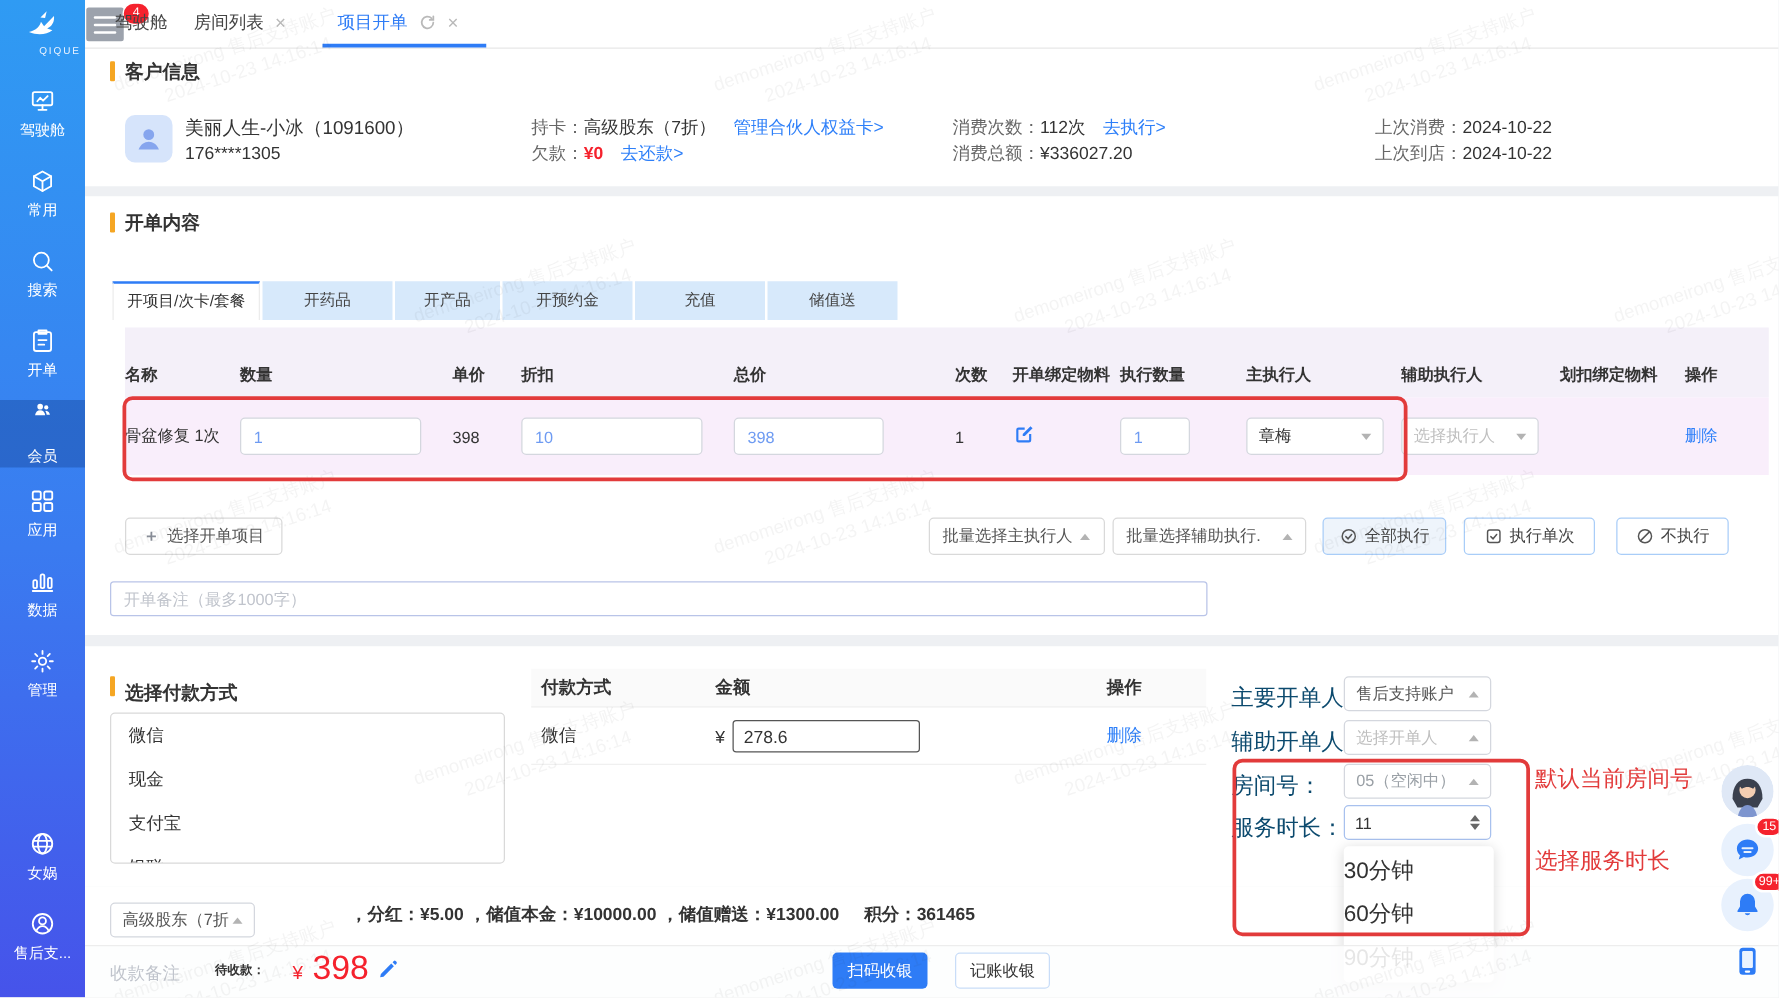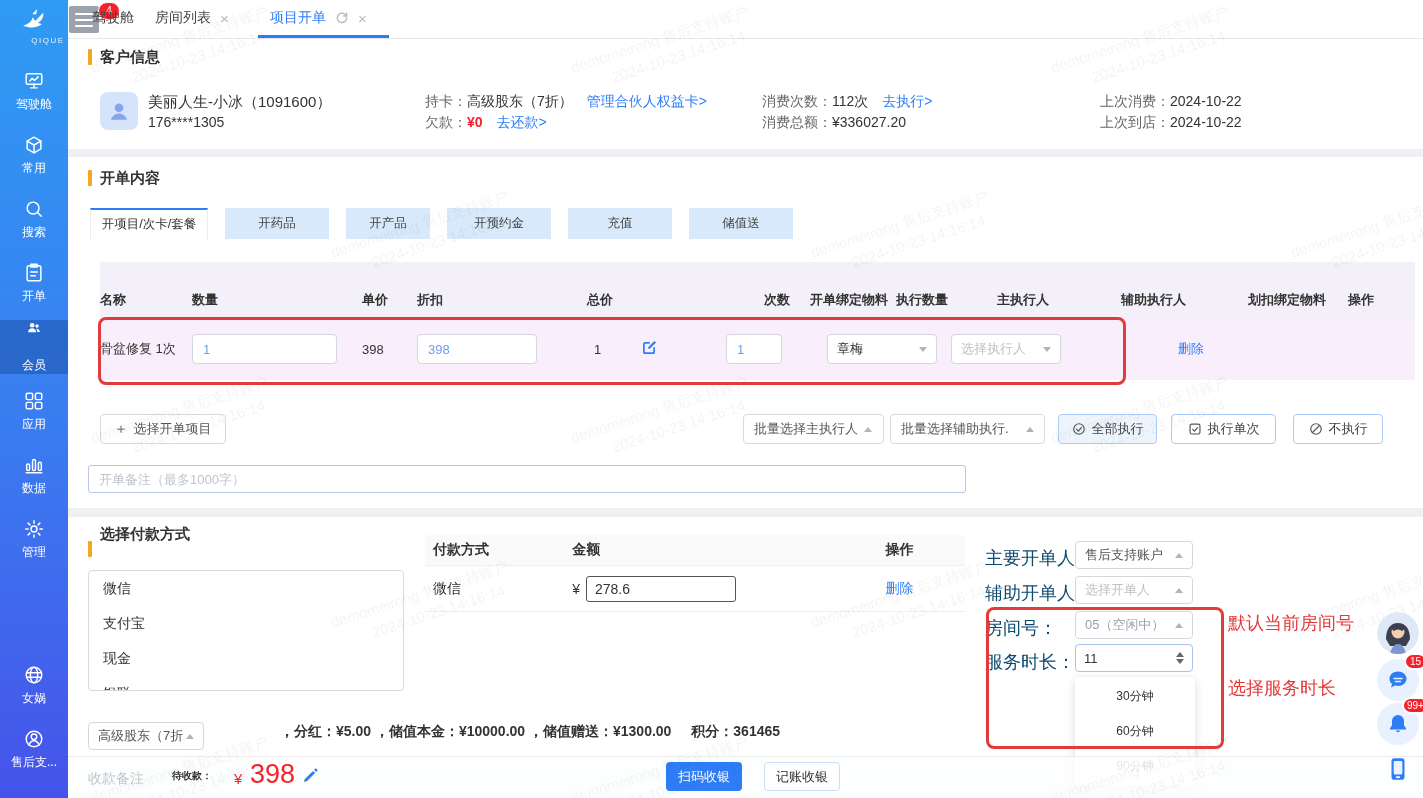--- a/index.html
+++ b/index.html
@@ -66,21 +66,21 @@
   .amount-input{width:150px;height:26px;border:1.5px solid #555;border-radius:3px;font-size:14px;color:#333;padding:0 8px;box-sizing:border-box;outline:none;font-family:inherit;}
   
   .sp-label{position:absolute;font-size:18px;color:#0c4a6e;white-space:nowrap;}
   .sp-select{position:absolute;width:118px;height:28px;}
   .spin-input{position:absolute;width:118px;height:28px;border:1px solid #a8c1ee;border-radius:4px;background:#fff;display:flex;align-items:center;justify-content:space-between;padding:0 8px;box-sizing:border-box;font-size:13px;color:#333;}
   .spinner{display:flex;flex-direction:column;gap:2px;}
   .tri-u{width:0;height:0;border-left:4px solid transparent;border-right:4px solid transparent;border-bottom:5px solid #666;}
   .tri-d{width:0;height:0;border-left:4px solid transparent;border-right:4px solid transparent;border-top:5px solid #666;}
   
   .dd{position:absolute;left:1075px;top:677px;width:120px;background:#fff;border-radius:4px;box-shadow:0 2px 10px rgba(0,0,0,0.15);z-index:25;padding:2px 0;}
-  .dd-item{height:35px;line-height:35px;text-align:center;font-size:12px;color:#333;cursor:pointer;}
+  .dd-item{height:35px;line-height:35px;text-align:left;font-size:18px;color:#333;cursor:pointer;}
   
   .member-bar{position:absolute;left:68px;top:709px;width:1355px;height:47px;background:#fff;z-index:20;}
   .msummary{position:absolute;left:212px;top:14px;font-size:14px;font-weight:bold;color:#333;white-space:nowrap;}
   .footer{position:absolute;left:68px;top:756px;width:1355px;height:42px;background:rgba(255,255,255,0.88);border-top:1px solid #ededed;z-index:30;}
   
   .anno{position:absolute;border:3px solid #e23b3b;border-radius:8px;z-index:45;pointer-events:none;}
   .anno-text{position:absolute;color:#e23b3b;font-size:18px;font-weight:500;z-index:45;white-space:nowrap;}
   
   .wm-tile{position:absolute;transform:rotate(-18deg);font-size:15px;color:rgba(50,50,60,0.055);white-space:nowrap;pointer-events:none;}
   .wm-tile .wm2{margin:3px 0 0 36px;}
@@ -306,21 +306,21 @@
     </div>
     <div class="line" style="left:1032px;top:75px">
       <span class="lbl">上次到店：</span><span class="val">2024-10-22</span>
     </div>
   </section>
 
   <section class="card" style="top:157px;height:351px">
     <div class="sec-bar" style="left:20px;top:13px"></div>
     <div class="sec-title" style="left:32px;top:12px">开单内容</div>
 
-    <div class="abs" style="left:22px;top:51px;display:flex;gap:17px">
+    <div class="abs" style="left:22px;top:68px;display:flex;gap:2px">
       <div class="otab active" style="width:118px">
           <span>开项目/次卡/套餐</span>
         </div>
       <div class="otab" style="width:104px">
           <span>开药品</span>
         </div>
       <div class="otab" style="width:84px">
           <span>开产品</span>
         </div>
       <div class="otab" style="width:104px">
@@ -346,20 +346,21 @@
       <div class="cell c9">主执行人</div>
       <div class="cell c10">辅助执行人</div>
       <div class="cell c11">划扣绑定物料</div>
       <div class="cell c12">操作</div>
     </div>
 
     <div class="tbl-row tbl-body" style="left:32px;top:161px;width:1315px;height:62px">
       <div class="cell c1">骨盆修复 1次</div>
       <div class="cell c2"><input class="num-input" style="width: 145px;" value="1"></div>
       <div class="cell c3">398</div>
+      <div class="cell c4"><input class="num-input" style="width: 145px;" value="10"></div>
       <div class="cell c5"><input class="num-input" style="width: 120px;" value="398"></div>
       <div class="cell c6">1</div>
       <div class="cell c7">
         <svg class="editpen" viewBox="0 0 24 24">
             <path d="M4 6.5A2.5 2.5 0 016.5 4H13v2.3H6.3v11.4h11.4V11H20v6.5a2.5 2.5 0 01-2.5 2.5h-11A2.5 2.5 0 014 17.5z" fill="#2e7cf6"></path>
             <path d="M19.2 2.6l2.2 2.2-8.3 8.3h-2.2v-2.2z" fill="#2e7cf6"></path>
           </svg>
       </div>
       <div class="cell c8"><input class="num-input" style="width: 56px;" value="1"></div>
       <div class="cell c9">
@@ -410,26 +411,26 @@
           <path d="M6 18L18 6"></path>
         </svg>
       <span>不执行</span>
     </div>
 
     <input class="remark" style="left: 20px; top: 308px;" placeholder="开单备注（最多1000字）">
   </section>
 
   <section class="card" style="top:517px;height:192px">
     <div class="sec-bar" style="left:20px;top:24px"></div>
-    <div class="sec-title" style="left:32px;top:8px">选择付款方式</div>
+    <div class="sec-title" style="left:32px;top:28px">选择付款方式</div>
 
     <div class="pm-box" style="left:20px;top:53px;width:316px;height:121px">
       <div class="pm-item">微信</div>
+      <div class="pm-item">现金</div>
       <div class="pm-item">支付宝</div>
-      <div class="pm-item">现金</div>
       <div class="pm-item">银联</div>
     </div>
 
     <div class="pt-head" style="left:357px;top:18px;width:540px;height:31px">
       <div class="pc1">付款方式</div>
       <div class="pc2">金额</div>
       <div class="pc3">操作</div>
     </div>
     <div class="pt-row" style="left:357px;top:49px;width:540px;height:46px">
       <div class="pc1">微信</div>

